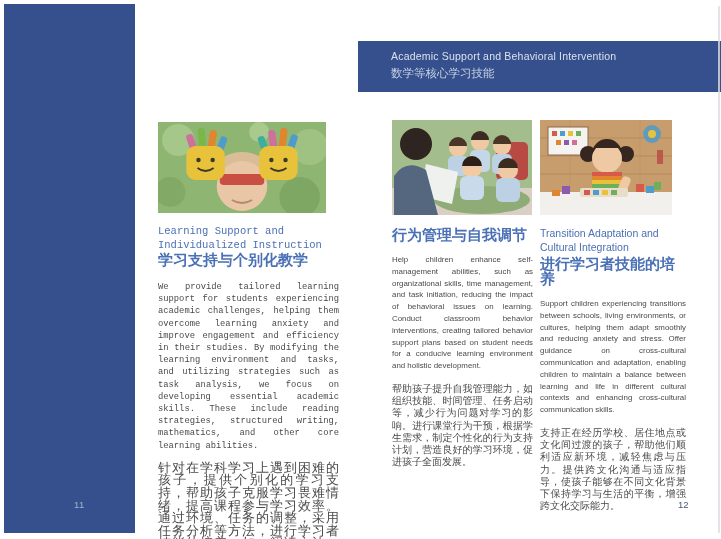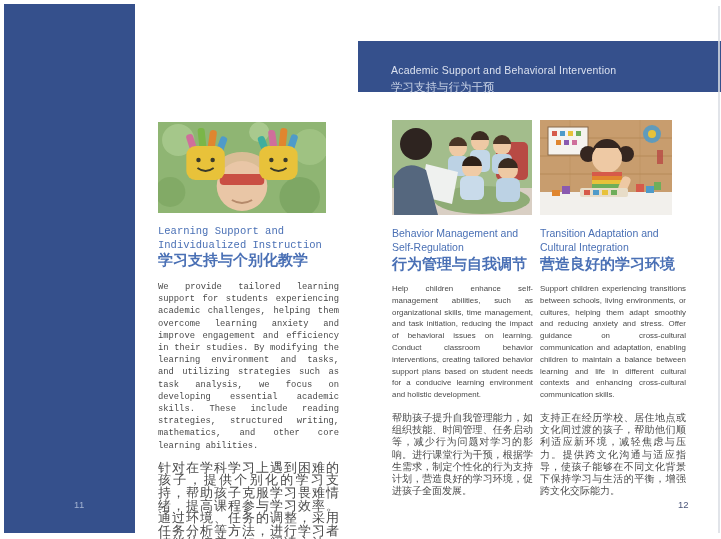--- a/index.html
+++ b/index.html
@@ -14,21 +14,21 @@
   }
   .pn-left{
     position:absolute;left:74px;top:499px;font-size:9.5px;color:#A3B2D2;
     letter-spacing:.5px;
   }
   .pn-right{
     position:absolute;left:678px;top:499px;font-size:9.5px;color:#4A5578;text-align:right;
   }
   .banner{
     position:absolute;left:358px;top:41px;width:363px;height:51px;
-    background:#35508C;box-sizing:border-box;padding:23px 0 0 33px;
+    background:#35508C;box-sizing:border-box;padding:9px 0 0 33px;
   }
   .banner-en{font-size:10.5px;color:#DBE1EF;letter-spacing:.2px;margin:0 0 4px 0;}
   .banner-zh{font-size:11.5px;color:#C8D2E6;margin:0;}
   .col{position:absolute;top:120px;}
   .col1{left:158px;width:181px;font-family:Liberation Mono, monospace;}
   .col2{left:392px;width:141px;}
   .col3{left:540px;width:146px;}
   .photo{display:block;margin:0 0 12px 0;overflow:hidden;}
   .photo svg{display:block;}
   .col1 .photo{width:168px;height:91px;margin-top:2px;}
@@ -47,21 +47,21 @@
   }
 </style>
 </head>
 <body>
 
 <div class="sidebar"></div>
 <div class="pn-left">11</div>
 
 <div class="banner">
   <p class="banner-en">Academic Support and Behavioral Intervention</p>
-  <p class="banner-zh">学习支持与行为干预</p>
+  <p class="banner-zh">数学等核心学习技能</p>
 </div>
 
 <div class="col col1">
   <span class="photo">
     <svg width="168" height="91" viewBox="0 0 166 91" preserveAspectRatio="none">
       <rect width="166" height="91" fill="#8FB573"></rect>
       <circle cx="20" cy="18" r="16" fill="#B8D69C" opacity="0.55"></circle>
       <circle cx="150" cy="25" r="18" fill="#AFCf92" opacity="0.5"></circle>
       <circle cx="140" cy="75" r="20" fill="#6E9A55" opacity="0.5"></circle>
       <circle cx="12" cy="70" r="15" fill="#7AA45E" opacity="0.6"></circle>
@@ -120,21 +120,20 @@
         <rect x="68" y="56" width="24" height="24" rx="6" fill="#C9DBEA"></rect>
         <circle cx="116" cy="50" r="10" fill="#EEC9A4"></circle>
           <path d="M106 48 a10 10 0 0 1 20 0 z" fill="#3A2A20"></path>
         <rect x="104" y="58" width="24" height="24" rx="6" fill="#BCD2E4"></rect>
       </g>
       <polygon points="34,44 66,52 60,84 28,76" fill="#EFF1EF"></polygon>
       <circle cx="24" cy="24" r="16" fill="#2E2420"></circle>
       <path d="M2 95 L2 56 Q14 38 34 50 L46 95 Z" fill="#55677E"></path>
     </svg>
   </span>
-  <h3 class="h-en">Behavior Management and Self-Regulation</h3>
   <h3 class="h-zh">行为管理与自我调节</h3>
   <p class="body-en">Help children enhance self-management abilities, such as organizational skills, time management, and task initiation, reducing the impact of behavioral issues on learning. Conduct classroom behavior interventions, creating tailored behavior support plans based on student needs for a conducive learning environment and holistic development.</p>
   <p class="body-zh">帮助孩子提升自我管理能力，如组织技能、时间管理、任务启动等，减少行为问题对学习的影响。进行课堂行为干预，根据学生需求，制定个性化的行为支持计划，营造良好的学习环境，促进孩子全面发展。</p>
 </div>
 
 <div class="col col3">
   <span class="photo">
     <svg width="132" height="95" viewBox="0 0 132 95" preserveAspectRatio="none">
       <rect width="132" height="95" fill="#C89D6E"></rect>
       <g stroke="#B68A58" stroke-width="1">
@@ -178,19 +177,19 @@
           <rect x="71" y="70" width="6" height="5" fill="#6FAE5A"></rect>
         <rect x="96" y="64" width="8" height="8" fill="#D65A4A"></rect>
           <rect x="106" y="66" width="8" height="7" fill="#4F9BC9"></rect>
         <rect x="114" y="62" width="7" height="8" fill="#6FAE5A"></rect>
           <rect x="22" y="66" width="8" height="8" fill="#8A5AB0"></rect>
         <rect x="12" y="70" width="8" height="6" fill="#E0862F"></rect>
       </g>
     </svg>
   </span>
   <h3 class="h-en">Transition Adaptation and Cultural Integration</h3>
-  <h3 class="h-zh">营造良好的学习环境</h3>
+  <h3 class="h-zh">进行学习者技能的培养</h3>
   <p class="body-en">Support children experiencing transitions between schools, living environments, or cultures, helping them adapt smoothly and reducing anxiety and stress. Offer guidance on cross-cultural communication and adaptation, enabling children to maintain a balance between learning and life in different cultural contexts and enhancing cross-cultural communication skills.</p>
   <p class="body-zh">支持正在经历学校、居住地点或文化间过渡的孩子，帮助他们顺利适应新环境，减轻焦虑与压力。提供跨文化沟通与适应指导，使孩子能够在不同文化背景下保持学习与生活的平衡，增强跨文化交际能力。</p>
 </div>
 
 <div class="pn-right">12</div>
 <div class="page-edge"></div>
 
 </body></html>

